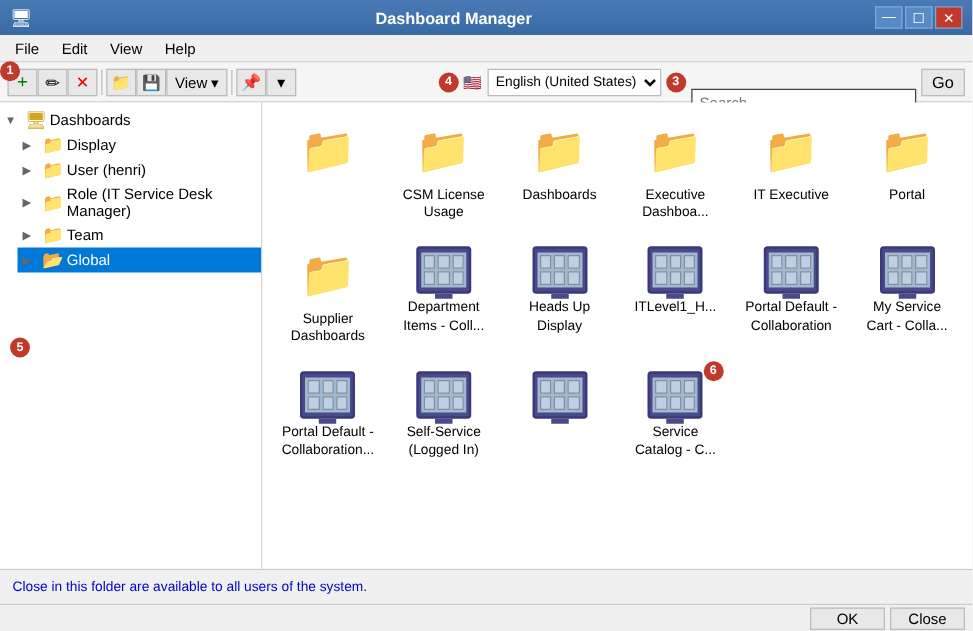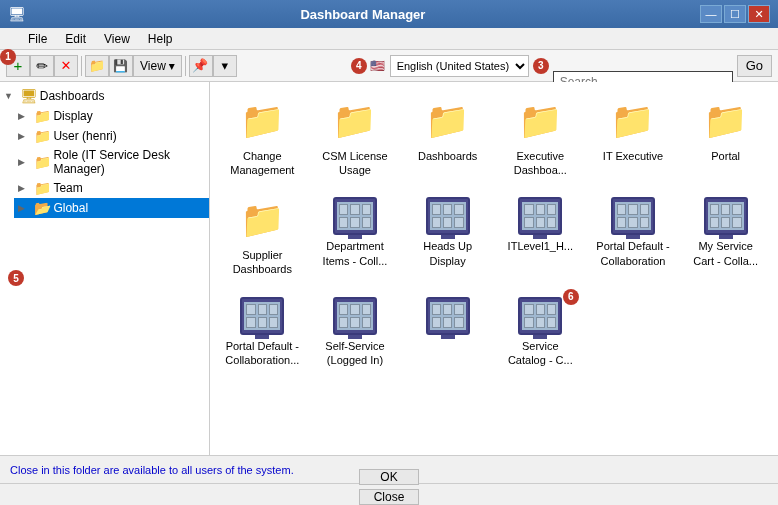--- a/index.html
+++ b/index.html
@@ -25,21 +25,21 @@
       justify-content: center;
     }
     .title-bar-btn.close { background: #c0392b; }
 
     
     .menu-bar {
       background: #f0f0f0;
       height: 22px;
       display: flex;
       align-items: center;
-      padding: 0 20px;
+      padding: 0 4px;
       border-bottom: 1px solid #ccc;
       gap: 2px;
     }
     .menu-item {
       padding: 2px 8px;
       cursor: pointer;
       font-size: 12px;
     }
     .toolbar-btn {
       width: 24px; height: 22px; background: #e8e8e8;
@@ -161,21 +161,20 @@
     
     .bottom-bar {
       height: 22px;
       background: #f0f0f0;
       border-top: 1px solid #ccc;
       display: flex;
       align-items: center;
       justify-content: flex-end;
       padding: 0 6px;
       gap: 4px;
-      flex-direction: column;
     }
     .ok-btn, .close-btn {
       height: 18px; min-width: 60px; padding: 0 12px;
       border: 1px solid #bbb; background: #e8e8e8;
       cursor: pointer; font-size: 12px;
     }
   </style>
 </head>
 <body>
 
@@ -268,21 +267,20 @@
     </div>
 
     <div style="position:absolute; left: 8px; top: 270px; background:#c0392b; color:white; border-radius:50%; width:16px; height:16px; font-size:10px; font-weight:bold; display:flex; align-items:center; justify-content:center;">5</div>
   </div>
 
   <div class="content-area">
     <div class="icon-grid">
 
       <div class="icon-item">
         <span style="font-size:36px; color:#d4a520;">📁</span>
-        <span>Change Management</span>
       </div>
       <div class="icon-item">
         <span style="font-size:36px; color:#d4a520;">📁</span>
         <span>CSM License Usage</span>
       </div>
       <div class="icon-item">
         <span style="font-size:36px; color:#d4a520;">📁</span>
         <span>Dashboards</span>
       </div>
       <div class="icon-item">

